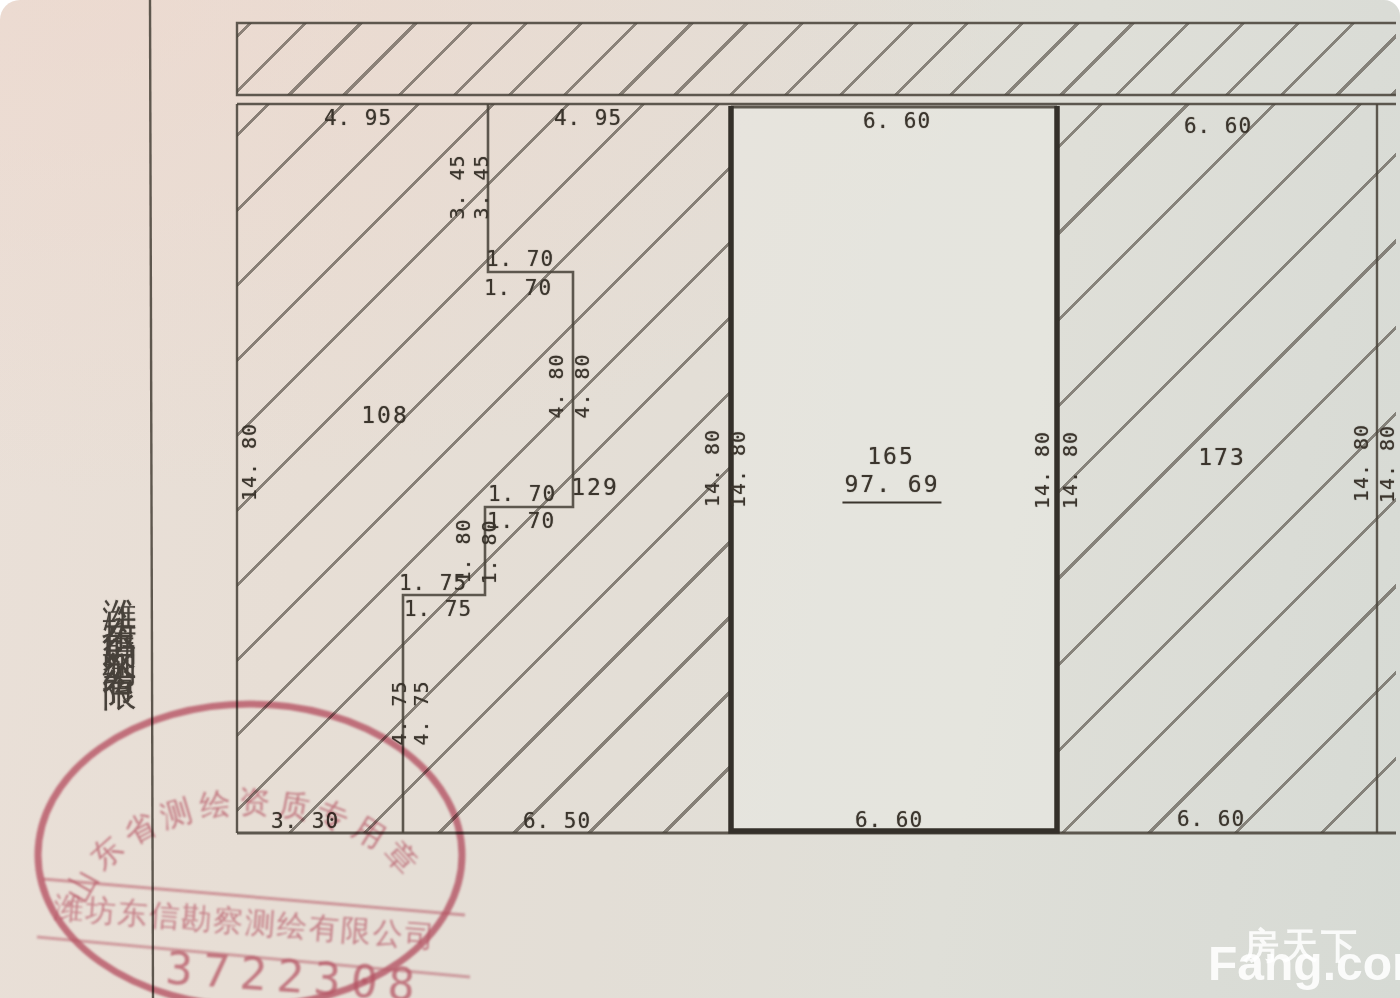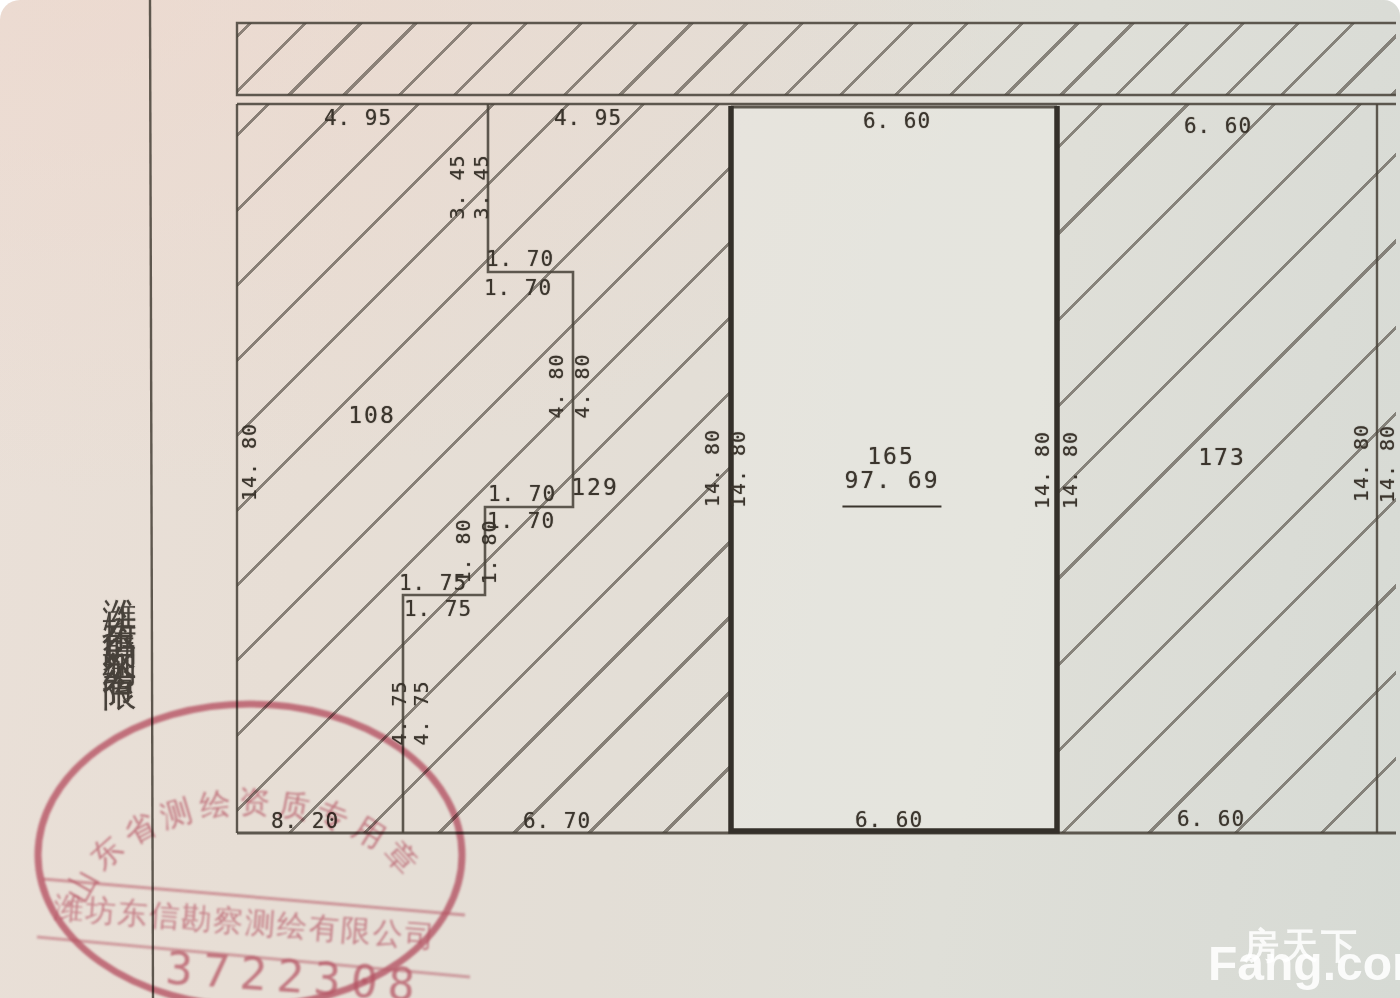--- a/index.html
+++ b/index.html
@@ -20,21 +20,21 @@
   .p107{clip-path:polygon(488px 104px,730px 104px,730px 833px,403px 833px,403px 595px,485px 595px,485px 507px,573px 507px,573px 272px,488px 272px);}
   .p106fill{position:absolute;inset:0;background:rgba(233,234,227,.55);clip-path:polygon(733px 107px,1055px 107px,1055px 830px,733px 830px);}
   .p105{clip-path:polygon(1058px 104px,1377px 104px,1377px 833px,1058px 833px);}
   .p104{clip-path:polygon(1377px 104px,1396px 104px,1396px 833px,1377px 833px);}
   svg.lines{position:absolute;left:0;top:0;z-index:20;filter:blur(.35px);}
   .dim,.dimv,.plabel{position:absolute;z-index:25;white-space:pre;
     text-shadow:0 0 1.1px rgba(59,53,45,.65);}
   .dim{transform:translate(-50%,-50%);font-size:21px;letter-spacing:1px;}
   .dimv{transform:translate(-50%,-50%) rotate(-90deg);font-size:20px;letter-spacing:1px;}
   .plabel{transform:translate(-50%,-50%);font-size:23px;letter-spacing:2px;}
-  .area{border-bottom:2.5px solid #3b352d;padding:0 2px 13px 2px;}
+  .area{border-bottom:2.5px solid #3b352d;padding:0 2px 5px 2px;}
   .sidecol{position:absolute;left:97px;top:572px;z-index:30;
     writing-mode:vertical-rl;text-orientation:upright;
     font-family:"DejaVu Serif", serif;font-size:34px;letter-spacing:9px;
     color:#47413a;text-shadow:0 0 1.2px rgba(70,64,57,.5);}
   .stamp{position:absolute;left:15px;top:693px;z-index:40;
     filter:blur(1.05px);mix-blend-mode:multiply;opacity:.92;}
   .wm-cn{position:absolute;left:1243px;top:922px;z-index:45;
     font-family:"Liberation Sans", sans-serif;font-weight:bold;
     font-size:36px;letter-spacing:3px;color:rgba(255,255,255,.85);text-align:right;}
   .wm-en{position:absolute;left:1208px;top:936px;z-index:45;
@@ -70,42 +70,42 @@
   <div class="dim" style="left:358px;top:118px">4. 95</div>
   <div class="dim" style="left:588px;top:118px">4. 95</div>
   <div class="dim" style="left:897px;top:121px">6. 60</div>
   <div class="dim" style="left:1218px;top:126px">6. 60</div>
   <div class="dim" style="left:520px;top:259px">1. 70</div>
   <div class="dim" style="left:518px;top:288px">1. 70</div>
   <div class="dim" style="left:522px;top:494px">1. 70</div>
   <div class="dim" style="left:521px;top:521px">1. 70</div>
   <div class="dim" style="left:433px;top:583px">1. 75</div>
   <div class="dim" style="left:438px;top:609px">1. 75</div>
-  <div class="dim" style="left:305px;top:821px">8. 20</div>
-  <div class="dim" style="left:557px;top:821px">6. 70</div>
+  <div class="dim" style="left:305px;top:821px">3. 30</div>
+  <div class="dim" style="left:557px;top:821px">6. 50</div>
   <div class="dim" style="left:889px;top:820px">6. 60</div>
   <div class="dim" style="left:1211px;top:819px">6. 60</div>
 
   <div class="dimv" style="left:457px;top:187px">3. 45</div>
   <div class="dimv" style="left:481px;top:187px">3. 45</div>
   <div class="dimv" style="left:556px;top:386px">4. 80</div>
   <div class="dimv" style="left:582px;top:386px">4. 80</div>
   <div class="dimv" style="left:463px;top:551px">1. 80</div>
   <div class="dimv" style="left:489px;top:552px">1. 80</div>
   <div class="dimv" style="left:399px;top:713px">4. 75</div>
   <div class="dimv" style="left:421px;top:713px">4. 75</div>
   <div class="dimv" style="left:249px;top:462px">14. 80</div>
   <div class="dimv" style="left:712px;top:468px">14. 80</div>
   <div class="dimv" style="left:738px;top:469px">14. 80</div>
   <div class="dimv" style="left:1042px;top:470px">14. 80</div>
   <div class="dimv" style="left:1070px;top:470px">14. 80</div>
   <div class="dimv" style="left:1361px;top:463px">14. 80</div>
   <div class="dimv" style="left:1387px;top:464px">14. 80</div>
 
-  <div class="plabel" style="left:372px;top:415px">108</div>
+  <div class="plabel" style="left:385px;top:415px">108</div>
   <div class="plabel" style="left:595px;top:487px">129</div>
   <div class="plabel" style="left:891px;top:456px">165</div>
   <div class="plabel area" style="left:892px;top:487px">97. 69</div>
   <div class="plabel" style="left:1222px;top:457px">173</div>
 
   <div class="sidecol">潍坊东信勘察测绘有限</div>
 
   <svg class="stamp" width="520" height="330" viewBox="0 0 520 330">
     <g>
       <ellipse cx="235" cy="162" rx="212" ry="151" fill="none" stroke="#c4536b" stroke-width="7" stroke-opacity=".8"></ellipse>

